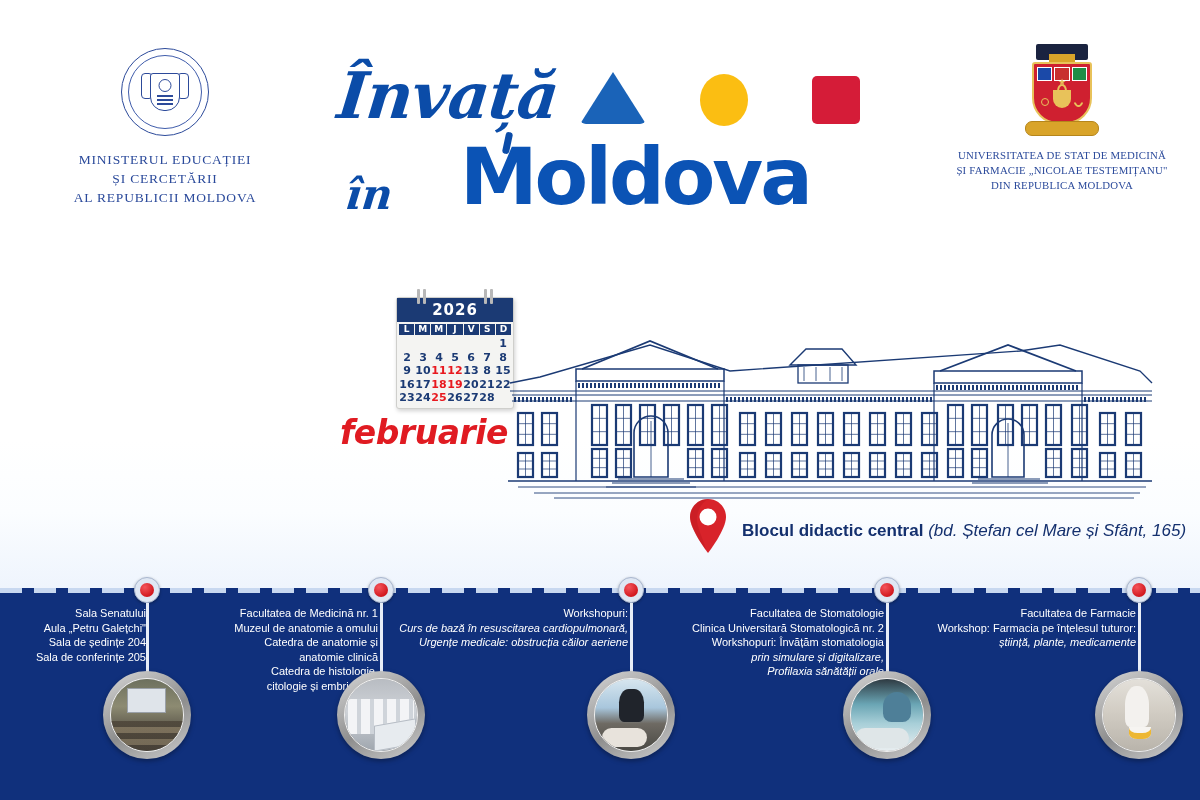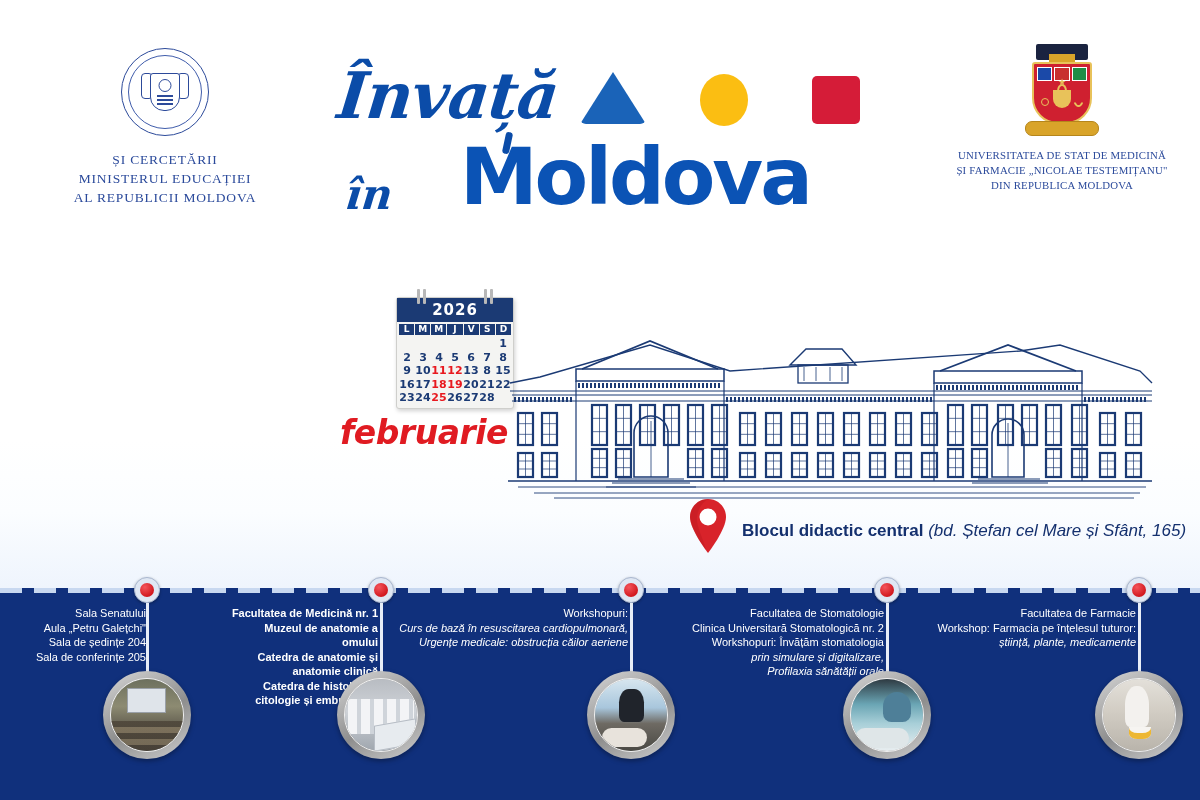--- a/index.html
+++ b/index.html
@@ -550,22 +550,22 @@
 
   <div class="header">
 
     <div class="logo-left">
       <div class="gov-seal">
         <span class="wings-l"></span>
         <span class="wings-r"></span>
         <span class="shield"></span>
       </div>
       <div class="logo-left-text">
+        <div>MINISTERUL EDUCAȚIEI</div>
         <div>ȘI CERCETĂRII</div>
-        <div>MINISTERUL EDUCAȚIEI</div>
         <div>AL REPUBLICII MOLDOVA</div>
       </div>
     </div>
 
     <div class="brand">
       <div class="brand-invata">Învață</div>
       <div class="shape-tri"></div>
       <div class="shape-circle"></div>
       <div class="shape-square"></div>
       <div class="brand-in">în</div>
@@ -1054,21 +1054,21 @@
             <div>Aula „Petru Galețchi"</div>
             <div>Sala de ședințe 204</div>
             <div>Sala de conferințe 205</div>
           </div>
           <div class="tl-photo" style="left: 99px;">
             <div class="inner">
               <div class="ph ph-1"></div>
             </div>
           </div>
         </div>
-        <div class="tl-item" style="left: 0px; width: 1200px; font-weight: bold;">
+        <div class="tl-item" style="left: 0px; width: 1200px;">
           <div class="tl-pin" style="left: 368px;">
             <i></i>
           </div>
           <div class="tl-stem" style="left: 379.5px;"></div>
           <div class="tl-label" style="left: 228px; width: 150px; text-align: right;">
             <div>Facultatea de Medicină nr. 1</div>
             <div>Muzeul de anatomie a omului</div>
             <div>Catedra de anatomie și anatomie clinică</div>
             <div>Catedra de histologie, citologie și embriologie</div>
           </div>

